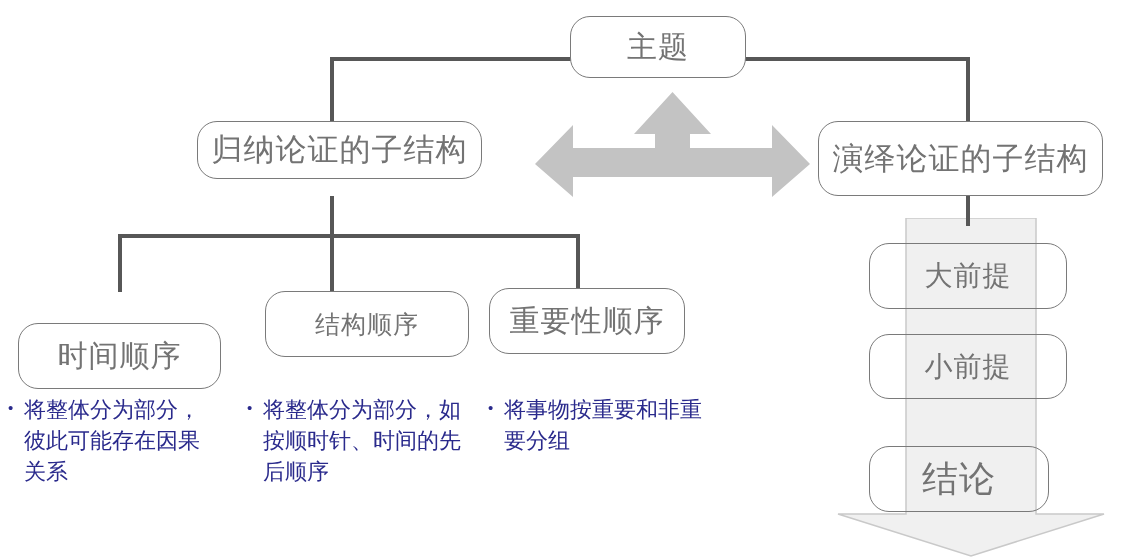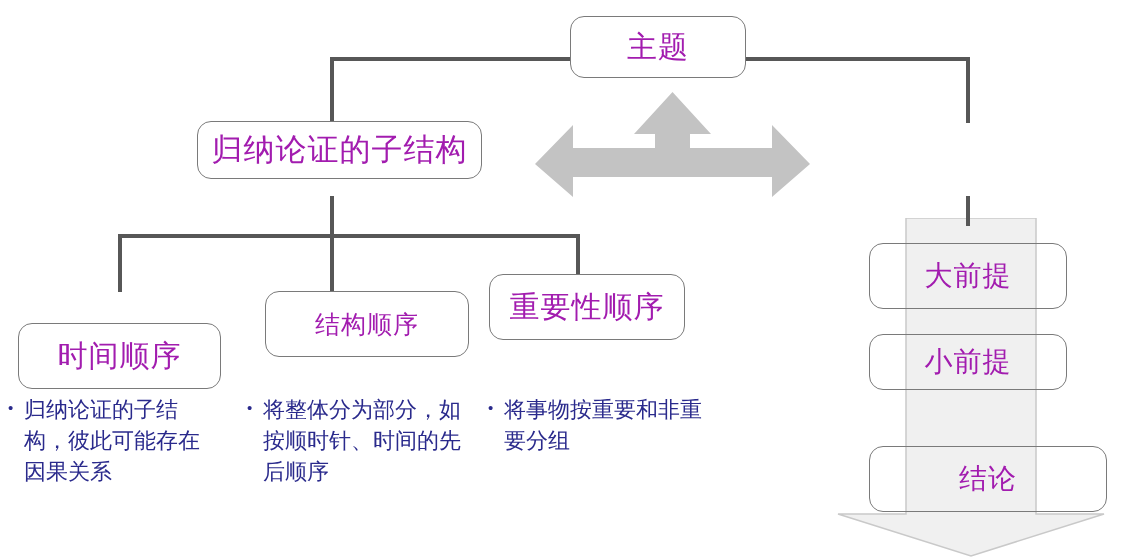--- a/index.html
+++ b/index.html
@@ -16,43 +16,43 @@
     height: 559px;
     background: #ffffff;
     overflow: hidden;
   }
 
   
   .node {
     position: absolute;
     box-sizing: border-box;
     border: 1px solid #7a7a7a;
-    border-radius: 14px;
+    border-radius: 20px;
     background: #ffffff;
-    color: #a21caf;
+    color: #737373;
     display: flex;
     align-items: center;
     justify-content: center;
     text-align: center;
     letter-spacing: 1px;
     z-index: 5;
   }
   .node.ontop { background: transparent; }
 
   .n-theme   { left: 570px; top: 16px;  width: 176px; height: 62px;  font-size: 30px; }
   .n-ind     { left: 197px; top: 121px; width: 285px; height: 58px;  font-size: 31px; }
   .n-ded     { left: 818px; top: 121px; width: 285px; height: 75px;  font-size: 31px; }
 
   .n-leaf1   { left: 18px;  top: 291px; width: 203px; height: 66px;  font-size: 30px; margin-top: 32px; }
   .n-leaf2   { left: 265px; top: 291px; width: 204px; height: 66px;  font-size: 25px; }
-  .n-leaf3   { left: 489px; top: 274px; width: 196px; height: 66px;  font-size: 30px; }
+  .n-leaf3   { left: 489px; top: 288px; width: 196px; height: 66px;  font-size: 30px; }
 
   .n-major   { left: 869px; top: 243px; width: 198px; height: 66px;  font-size: 28px; }
-  .n-minor   { left: 869px; top: 334px; width: 198px; height: 56px;  font-size: 28px; }
-  .n-concl   { left: 869px; top: 446px; width: 238px; height: 66px;  font-size: 28px; font-family: Liberation Mono, monospace; }
+  .n-minor   { left: 869px; top: 334px; width: 198px; height: 65px;  font-size: 28px; }
+  .n-concl   { left: 869px; top: 446px; width: 180px; height: 66px;  font-size: 36px; font-family: Liberation Mono, monospace; }
 
   
   .line {
     position: absolute;
     background: #575757;
     z-index: 2;
   }
   .l-top-h      { left: 332px; top: 57px;  width: 240px; height: 4px; }
   .l-top-h2     { left: 744px; top: 57px;  width: 224px; height: 4px; }
   .l-ind-down   { left: 330px; top: 57px;  width: 4px;   height: 66px; }
@@ -119,36 +119,37 @@
   <div class="line l-b1"></div>
   <div class="line l-b2"></div>
   <div class="line l-b3"></div>
 
   <div class="line l-ded-stem"></div>
 
   <div class="node n-theme">主题</div>
 
   <div class="node n-ind">归纳论证的子结构</div>
 
+  <div class="node n-ded">演绎论证的子结构</div>
 
   <div class="node n-leaf1">时间顺序</div>
 
   <div class="node n-leaf2">结构顺序</div>
 
   <div class="node n-leaf3">重要性顺序</div>
 
   <div class="node n-major ontop">大前提</div>
 
   <div class="node n-minor ontop">小前提</div>
 
   <div class="node n-concl ontop">结论</div>
 
   <div class="bullets bl-1">
     <span class="dot">•</span>
-    <span class="txt">归纳论证的子结构，彼此可能存在因果关系</span>
+    <span class="txt">将整体分为部分，彼此可能存在因果关系</span>
   </div>
 
   <div class="bullets bl-2">
     <span class="dot">•</span>
     <span class="txt">将整体分为部分，如按顺时针、时间的先后顺序</span>
   </div>
 
   <div class="bullets bl-3">
     <span class="dot">•</span>
     <span class="txt">将事物按重要和非重要分组</span>

